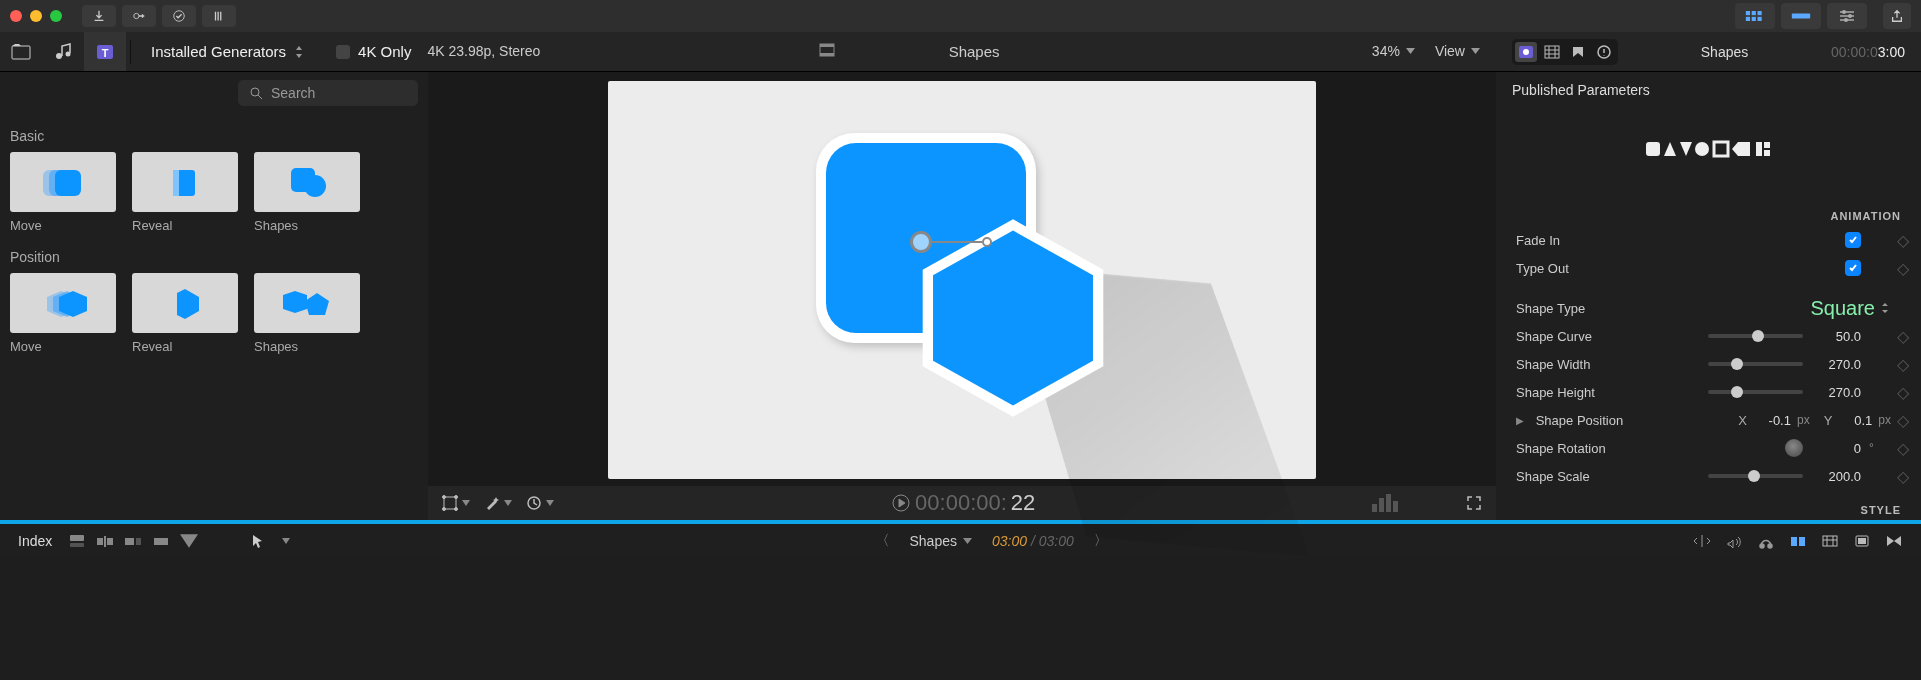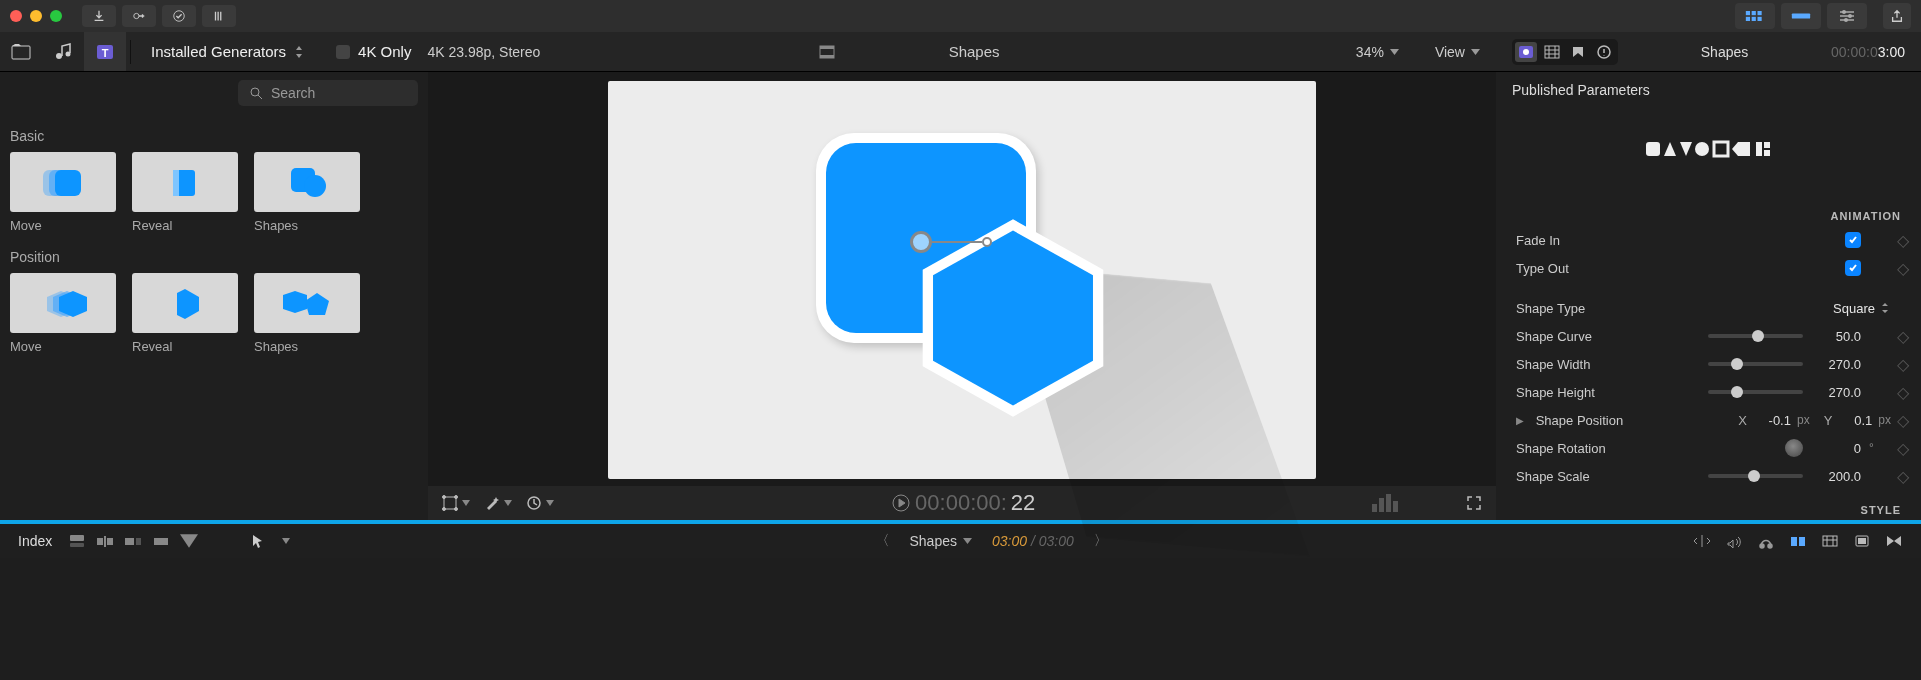--- a/index.html
+++ b/index.html
@@ -16,21 +16,21 @@
 .grid-btn svg { width: 20px; height: 14px; }
 .share-sq { background: #3a3a3a; width: 28px; height: 26px; border-radius: 4px; display: flex; align-items: center; justify-content: center; margin-left: 10px; }
 
 .secondbar { height: 40px; background: #252525; display: flex; align-items: center; border-bottom: 1px solid #000; }
 .sb-left { display: flex; align-items: center; height: 100%; }
 .sb-tab { width: 42px; height: 100%; display: flex; align-items: center; justify-content: center; }
 .sb-tab.active { background: #333; }
 .sb-drop { display: flex; align-items: center; color: #eee; font-size: 15px; padding: 0 16px; gap: 8px; }
 .sb-4k { display: flex; align-items: center; gap: 8px; color: #eee; font-size: 15px; margin-left: 16px; }
 .sb-4k-check { width: 14px; height: 14px; background: #444; border-radius: 3px; }
-.sb-center { flex: 1; display: flex; align-items: center; padding: 0 16px; gap: 36px; color: #ccc; font-size: 14px; }
+.sb-center { flex: 1; display: flex; align-items: flex-start; padding: 0 16px; gap: 20px; color: #ccc; font-size: 14px; }
 .sb-title { flex: 1; text-align: center; font-size: 15px; }
 .sb-zoom { display: flex; align-items: center; gap: 6px; }
 .sb-right { width: 425px; display: flex; align-items: center; padding: 0 16px; gap: 10px; }
 .sb-inspector-tabs { display: flex; gap: 4px; background: #1a1a1a; padding: 3px; border-radius: 5px; }
 .sb-i-tab { width: 22px; height: 20px; display: flex; align-items: center; justify-content: center; border-radius: 3px; }
 .sb-i-tab.active { background: #444; }
 .sb-clip-name { flex: 1; text-align: center; color: #ddd; font-size: 14px; }
 .sb-tc { color: #666; font-size: 14px; }
 .sb-tc .white { color: #eee; }
 
@@ -75,21 +75,21 @@
 .ins-label { width: 115px; color: #ccc; }
 .ins-control { flex: 1; display: flex; align-items: center; justify-content: flex-end; gap: 8px; }
 .ins-check { width: 16px; height: 16px; background: #0a84ff; border-radius: 4px; display: flex; align-items: center; justify-content: center; }
 .ins-check svg { width: 10px; height: 10px; stroke: #fff; stroke-width: 2; fill: none; }
 .ins-slider { width: 95px; height: 4px; background: #444; border-radius: 2px; position: relative; }
 .ins-slider-knob { position: absolute; top: -4px; width: 12px; height: 12px; background: #ccc; border-radius: 50%; }
 .ins-value { width: 50px; text-align: right; color: #ddd; font-size: 13px; }
 .ins-unit { color: #888; font-size: 12px; width: 20px; }
 .ins-key { color: #555; font-size: 16px; width: 12px; text-align: center; }
 .ins-dial { width: 18px; height: 18px; border-radius: 50%; background: radial-gradient(circle at 45% 40%, #888, #444); position: relative; }
-.ins-select { color: #e5e5e5; font-size: 13px; display: flex; align-items: center; gap: 6px; }
+.ins-select { color: #86efac; font-size: 20px; display: flex; align-items: center; gap: 6px; }
 .disclosure { color: #888; font-size: 10px; margin-right: 4px; }
 
 .timeline { height: 38px; background: #1f1f1f; display: flex; align-items: center; padding: 0 18px; gap: 16px; border-top: 4px solid #0ea5e9; font-size: 14px; }
 .tl-index { color: #ddd; }
 .tl-icons { display: flex; gap: 10px; }
 .tl-icons svg { width: 18px; height: 16px; }
 .tl-center { flex: 1; display: flex; align-items: center; justify-content: center; gap: 20px; }
 .tl-name { color: #ccc; display: flex; align-items: center; gap: 6px; }
 .tl-time { color: #666; font-family: ui-monospace, monospace; font-style: italic; }
 .tl-time .o { color: #d99a3a; }

